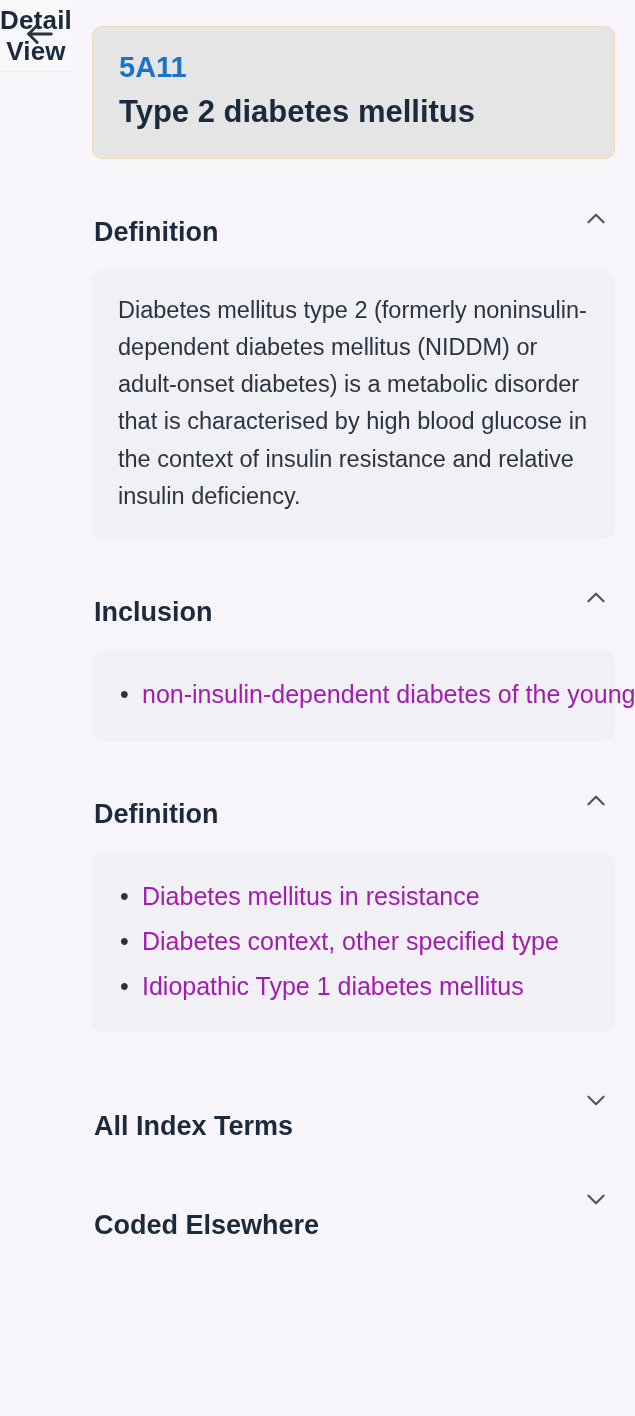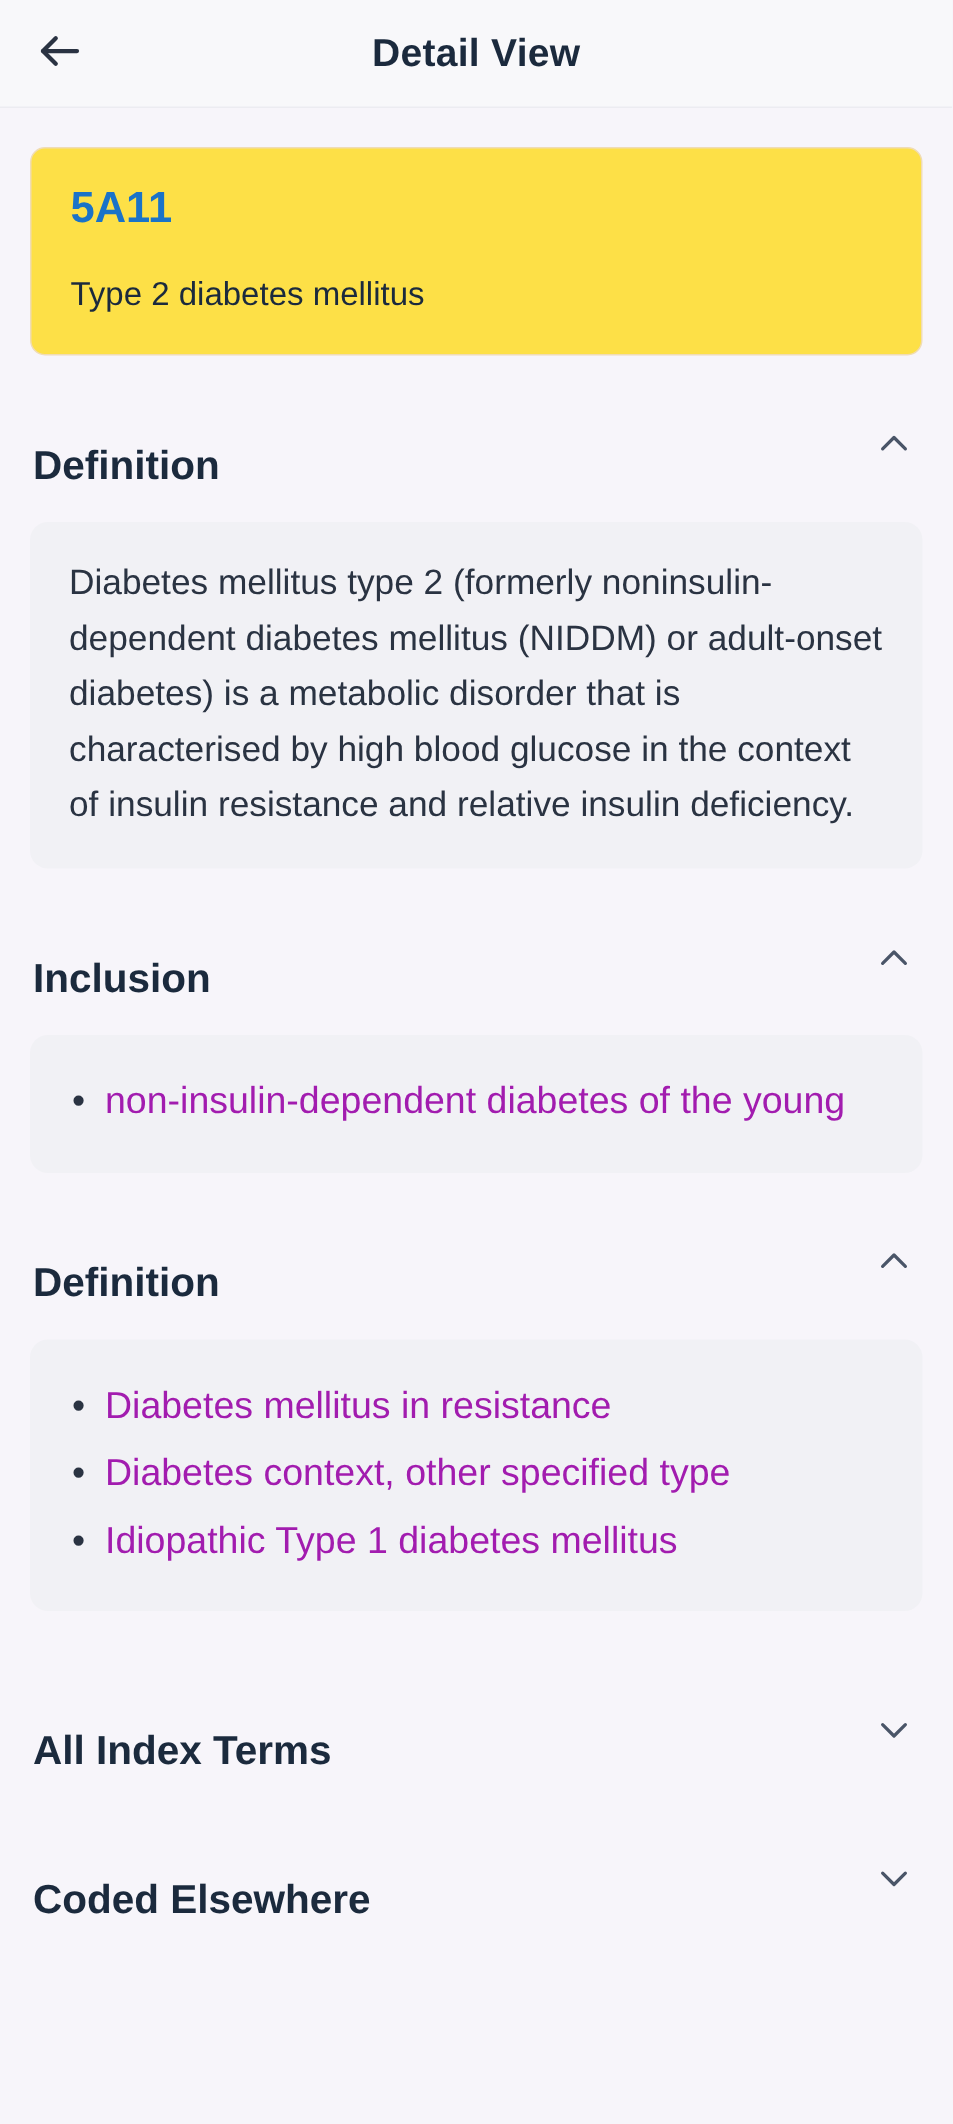--- a/index.html
+++ b/index.html
@@ -12,21 +12,21 @@
     -webkit-font-smoothing: antialiased;
   }
 
   .screen {
     width: 635px;
     height: 1416px;
     position: relative;
     background: #f7f5fa;
     overflow: hidden;
     display: flex;
-    flex-direction: column;
+    flex-direction: row;
   }
 
   
   .appbar {
     height: 72px;
     min-height: 72px;
     background: #f8f8fa;
     display: flex;
     align-items: center;
     position: relative;
@@ -58,35 +58,35 @@
   
   .content {
     flex: 1;
     padding: 0 20px;
     overflow: hidden;
   }
 
   
   .code-card {
     margin-top: 26px;
-    background: #fde047;
+    background: #e5e5e5;
     border: 1px solid #f0dcb4;
     border-radius: 10px;
     padding: 22px 26px 26px 26px;
   }
   .code-id {
     font-size: 29px;
     font-weight: bold;
     color: #1a73c8;
     line-height: 1.25;
   }
   .code-title {
-    margin-top: 25px;
-    font-size: 22px;
-    font-weight: normal;
+    margin-top: 8px;
+    font-size: 31px;
+    font-weight: bold;
     color: #1b2a3d;
     line-height: 1.25;
   }
 
   
   .section-head {
     display: flex;
     align-items: center;
     justify-content: space-between;
     padding: 30px 2px 0 2px;
@@ -136,21 +136,20 @@
     left: 2px;
     top: 0;
     color: #2a3342;
   }
   .panel.single .bullet-list li { line-height: 1.5; }
   .panel.single { padding: 26px 26px 28px 26px; }
 
   
   .collapsed-row {
     display: flex;
-    align-items: center;
     justify-content: space-between;
     padding: 40px 2px 0 2px;
     cursor: pointer;
   }
   .collapsed-row.first { padding-top: 50px; }
 
   .spacer-bottom { height: 40px; }
 </style>
 </head>
 <body>

